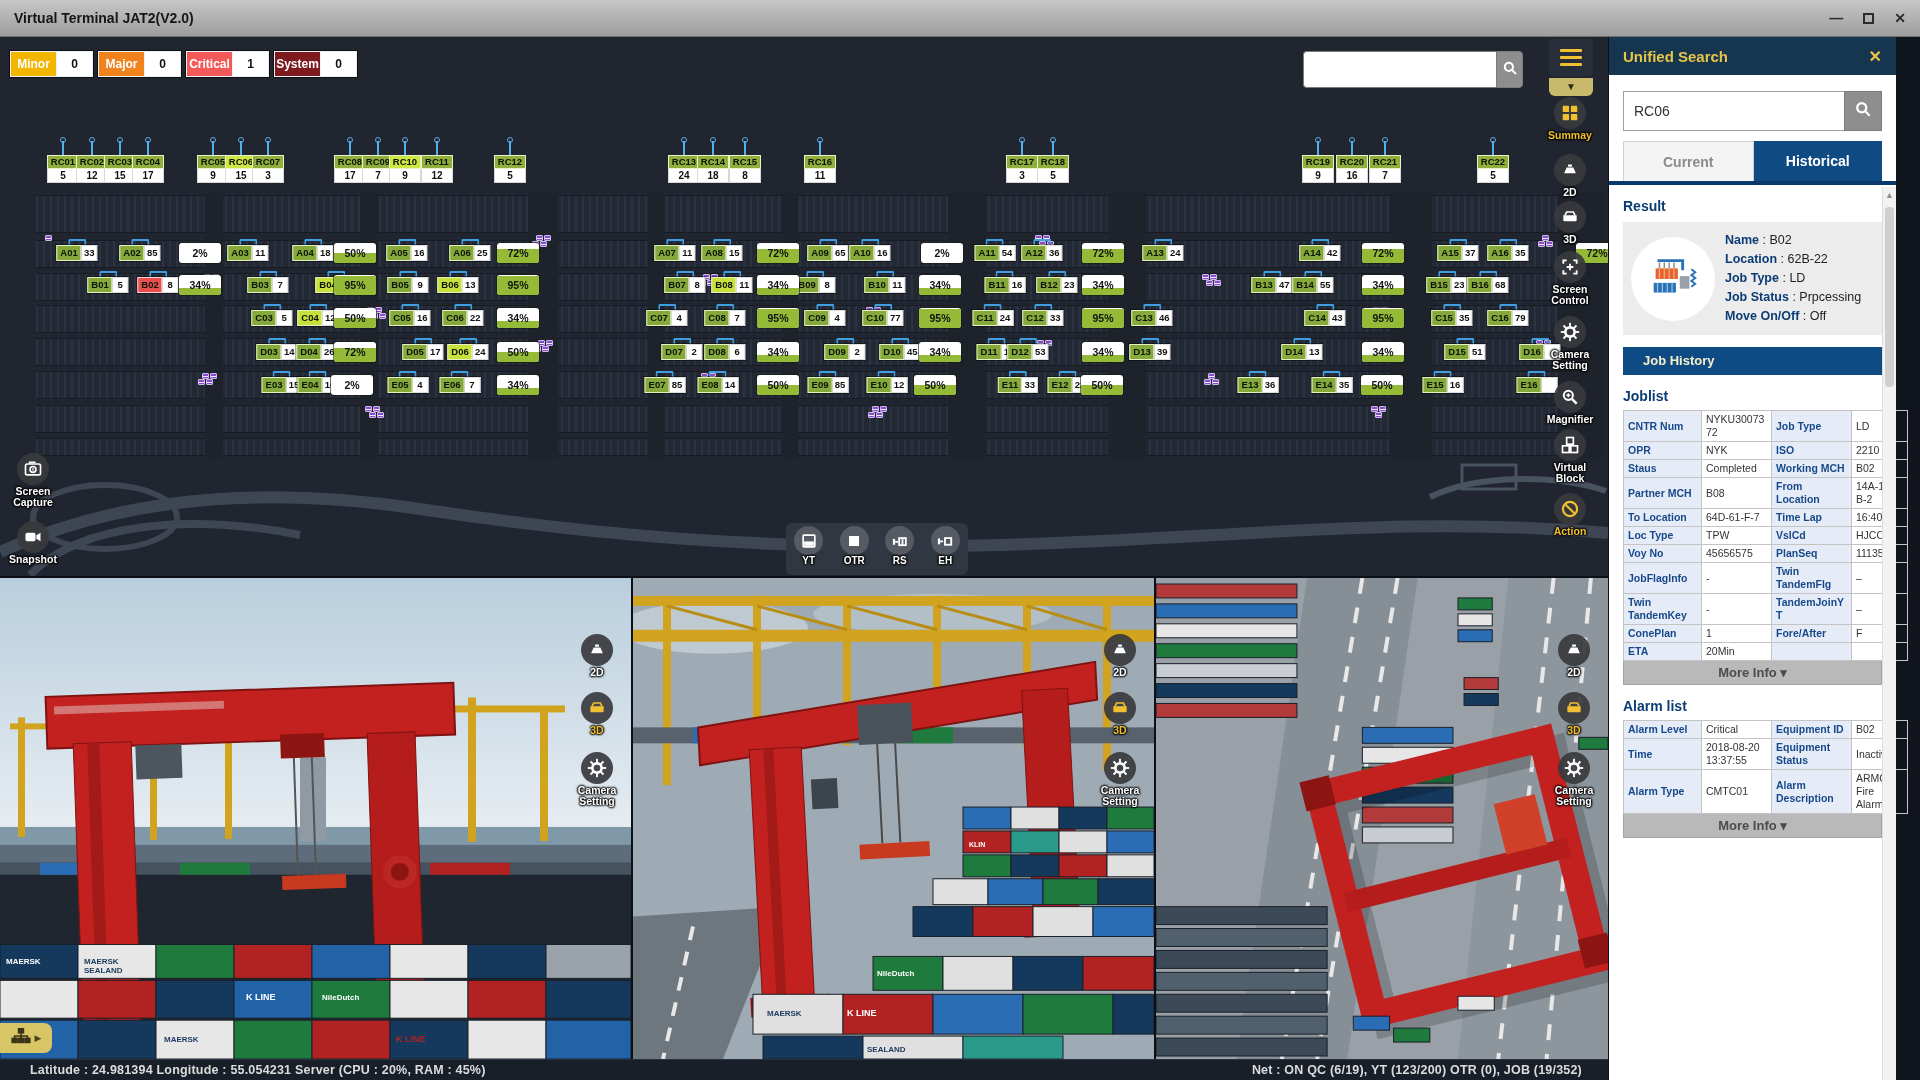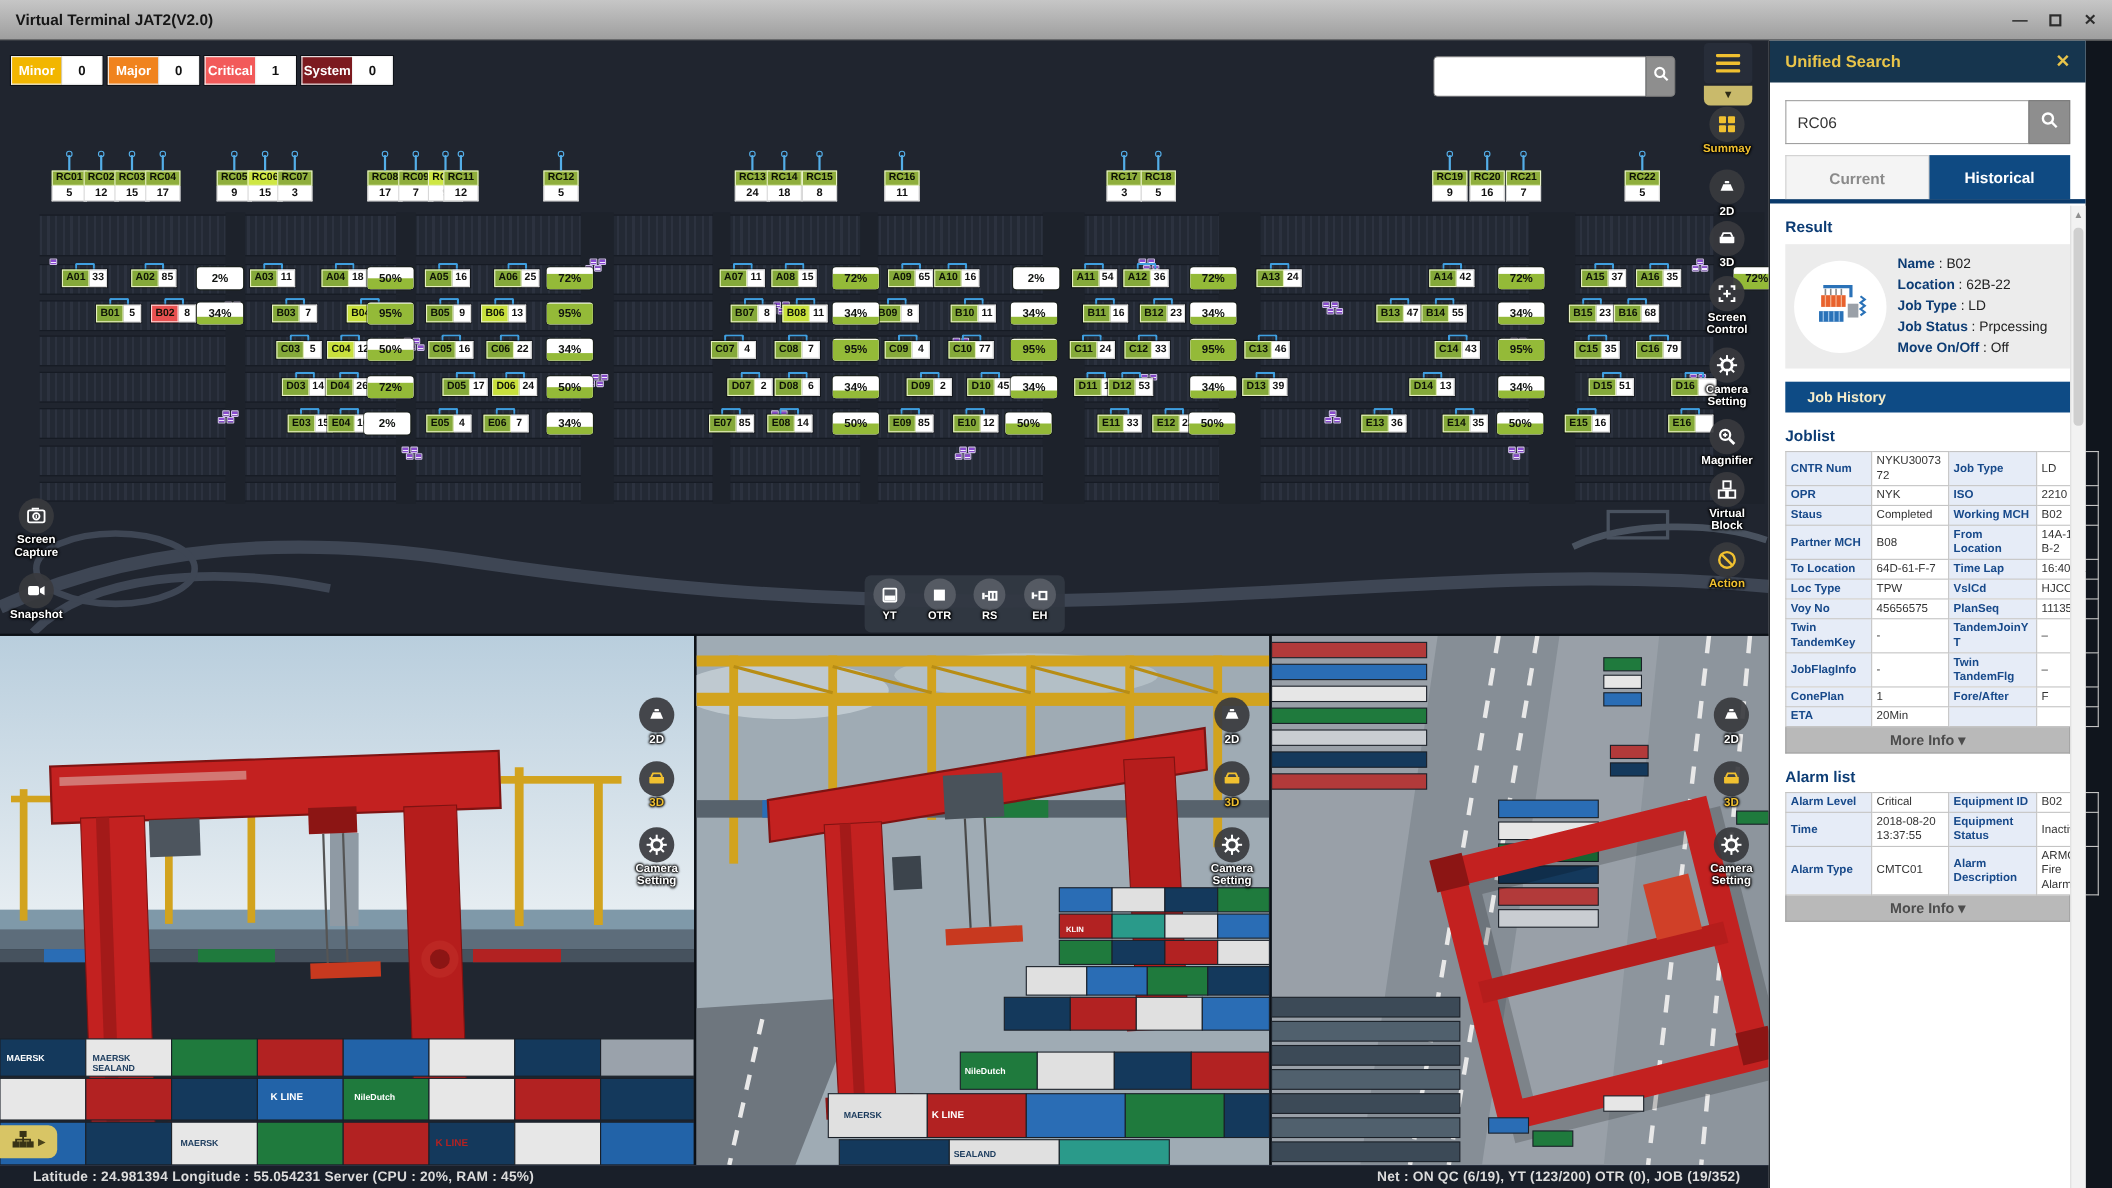--- a/index.html
+++ b/index.html
@@ -291,21 +291,21 @@
             <div class="crane" style="left: 362px;">
               <i class="mast"></i>
               <b class="cid">RC09</b>
               <b class="ccnt">7</b>
             </div>
             <div class="crane hl" style="left: 389px;">
               <i class="mast"></i>
               <b class="cid">RC10</b>
               <b class="ccnt">9</b>
             </div>
-            <div class="crane" style="left: 403px;">
+            <div class="crane" style="left: 421px;">
               <i class="mast"></i>
               <b class="cid">RC11</b>
               <b class="ccnt">12</b>
             </div>
             <div class="crane" style="left: 494px;">
               <i class="mast"></i>
               <b class="cid">RC12</b>
               <b class="ccnt">5</b>
             </div>
             <div class="crane" style="left: 668px;">
@@ -1635,29 +1635,29 @@
                 <td class="tl">VslCd</td>
                 <td class="tv">HJCO</td>
               </tr>
               <tr>
                 <td class="tl">Voy No</td>
                 <td class="tv">45656575</td>
                 <td class="tl">PlanSeq</td>
                 <td class="tv">111353</td>
               </tr>
               <tr>
+                <td class="tl">JobFlagInfo</td>
+                <td class="tv">-</td>
+                <td class="tl">Twin TandemFlg</td>
+                <td class="tv">–</td>
+              </tr>
+              <tr>
                 <td class="tl">Twin TandemKey</td>
                 <td class="tv">-</td>
                 <td class="tl">TandemJoinYT</td>
-                <td class="tv">–</td>
-              </tr>
-              <tr>
-                <td class="tl">JobFlagInfo</td>
-                <td class="tv">-</td>
-                <td class="tl">Twin TandemFlg</td>
                 <td class="tv">–</td>
               </tr>
               <tr>
                 <td class="tl">ConePlan</td>
                 <td class="tv">1</td>
                 <td class="tl">Fore/After</td>
                 <td class="tv">F</td>
               </tr>
               <tr>
                 <td class="tl">ETA</td>

